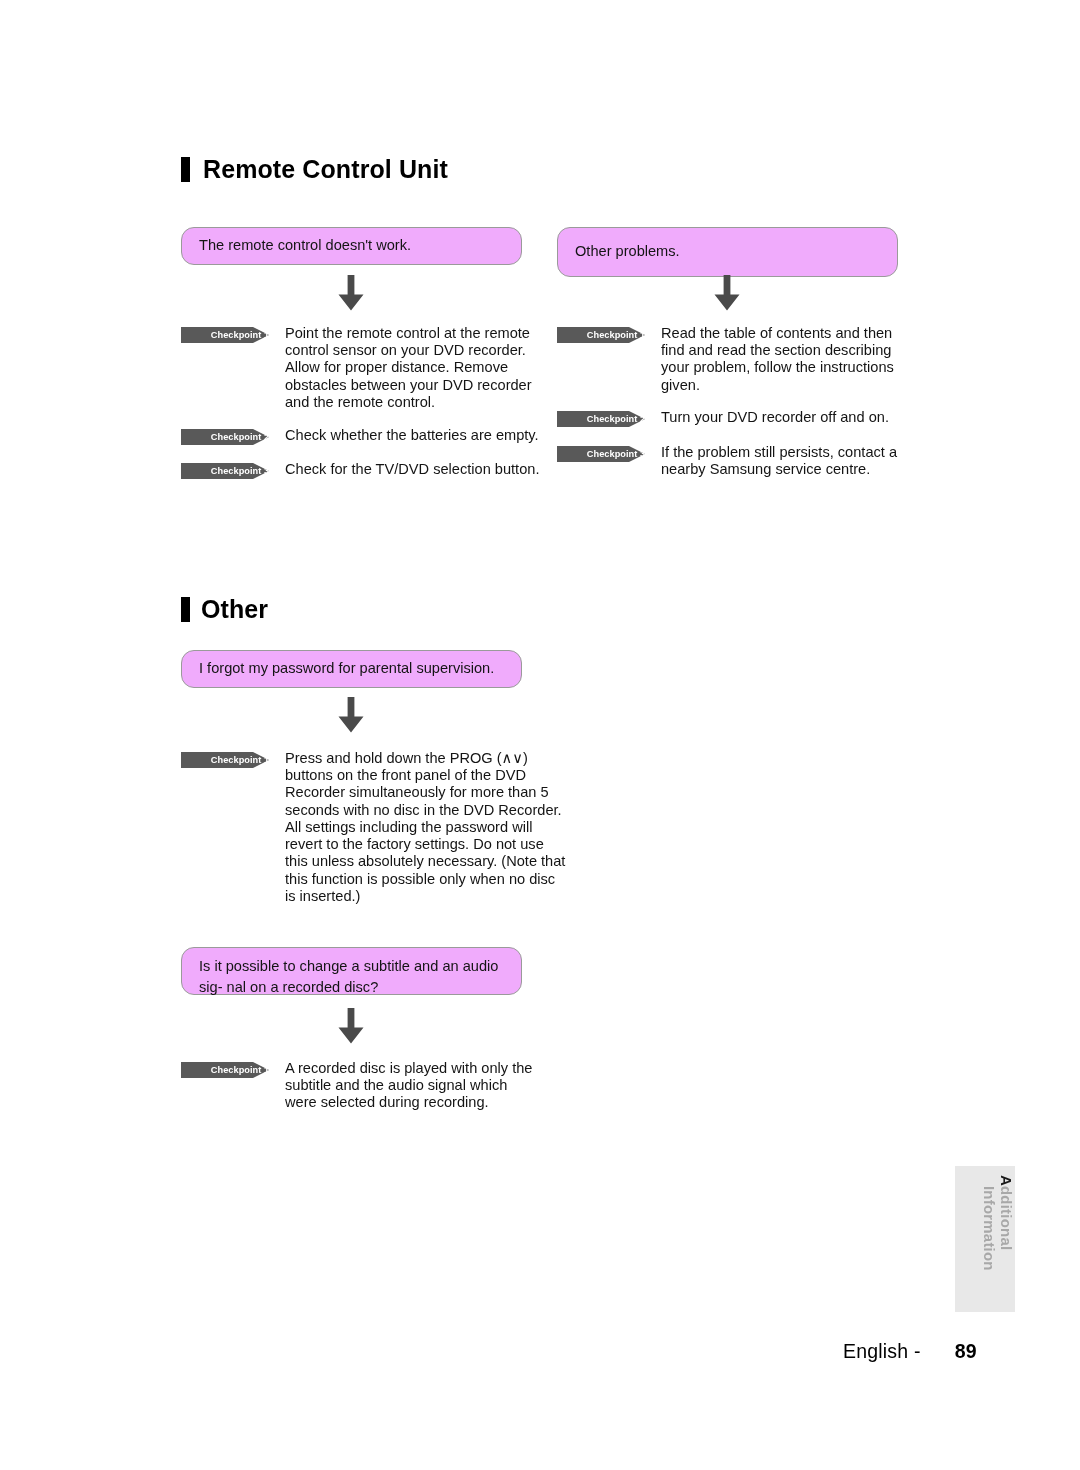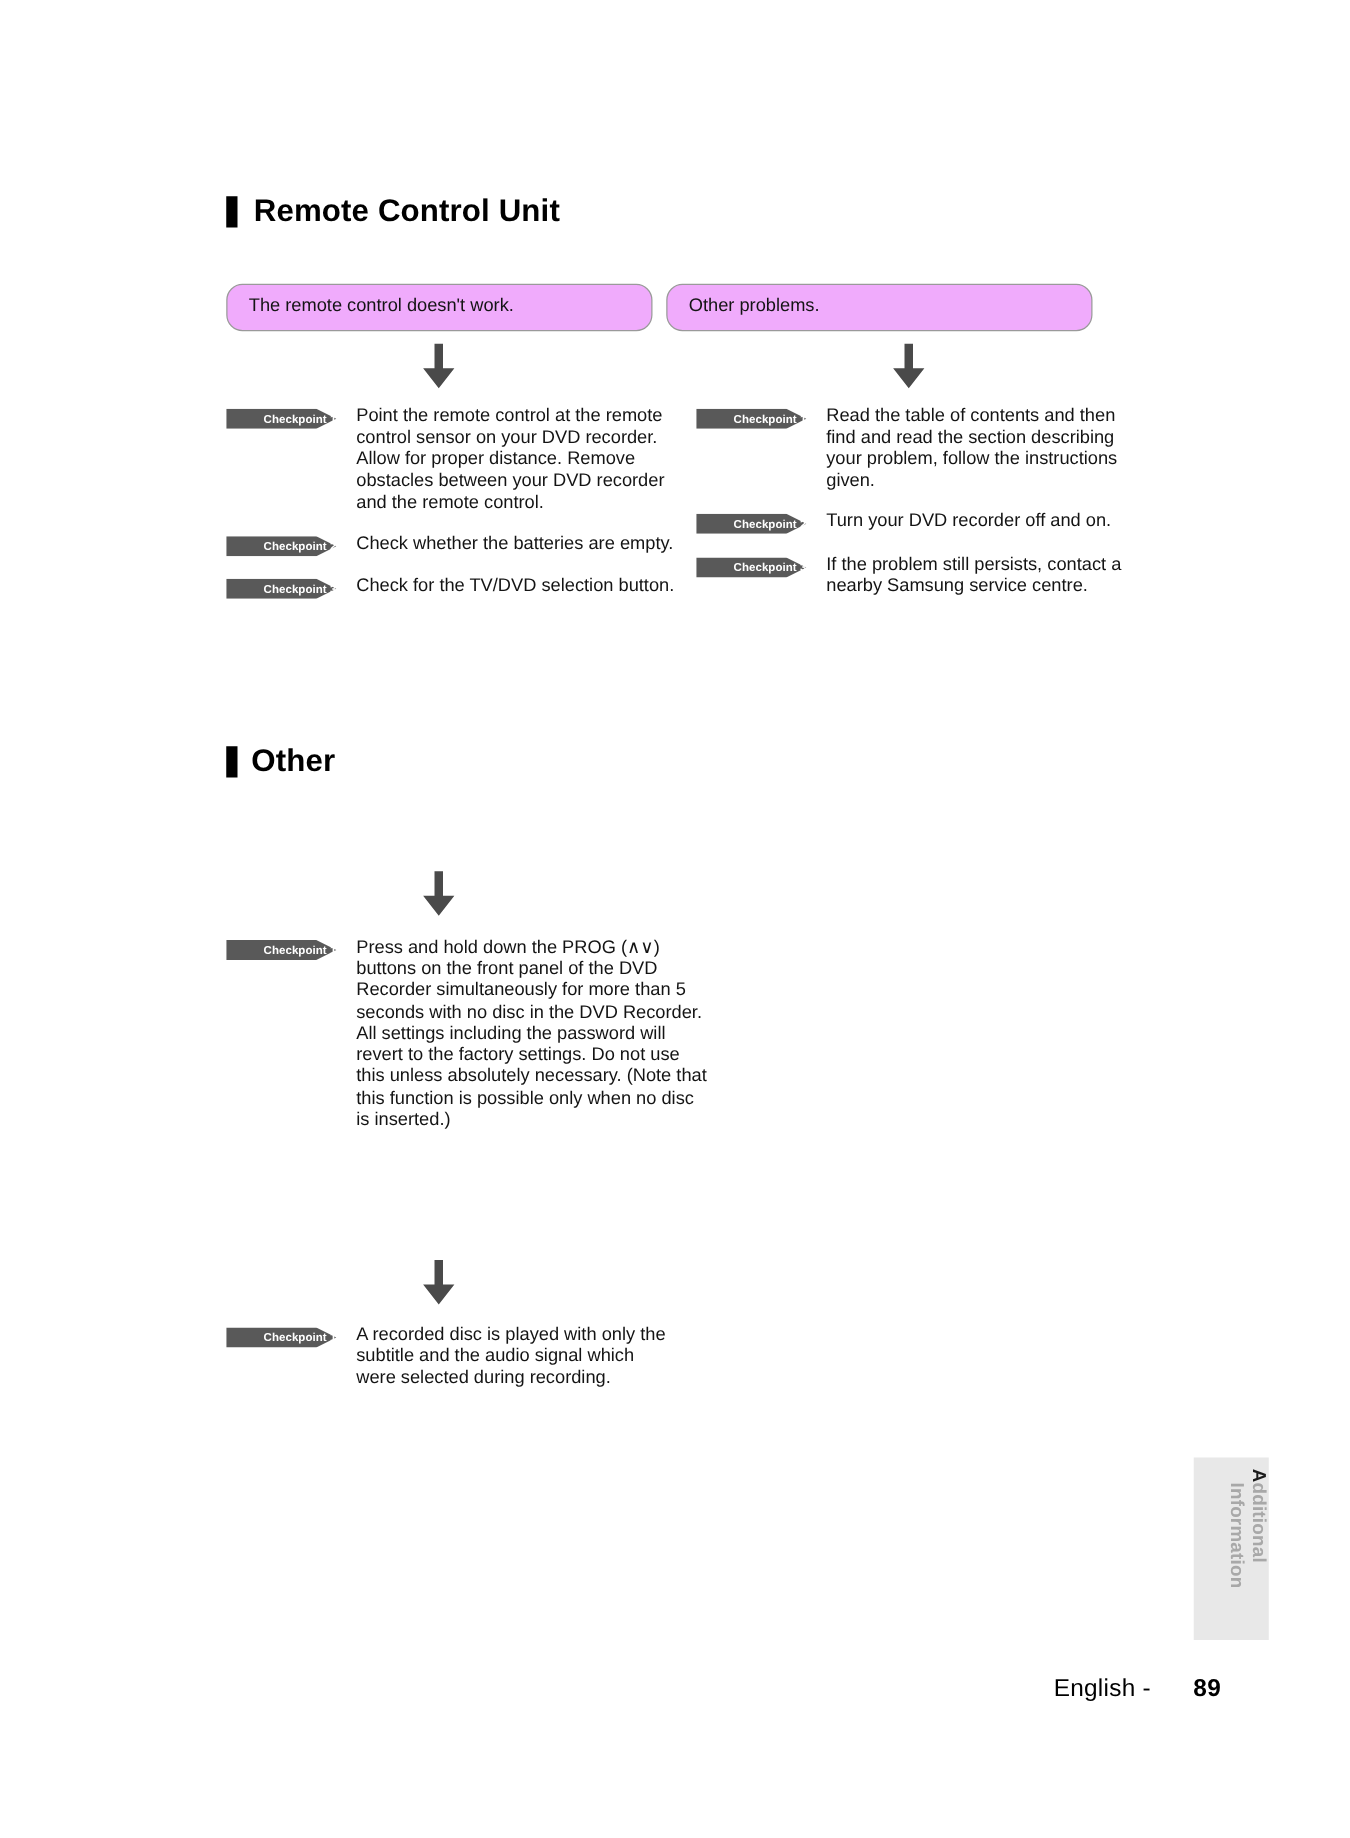--- a/index.html
+++ b/index.html
@@ -209,21 +209,21 @@
       <svg viewBox="0 0 90 16" width="90" height="16">
         <path d="M0 0 H72 L88 8 L72 16 H0 Z" fill="#595959"></path>
       </svg>
       <span class="cp-badge-label">Checkpoint 3</span>
     </span>
     <span class="cp-text">
       <span class="ln">Check for the TV/DVD selection button.</span>
     </span>
   </div>
 
-  <div class="question-box" style="left:533px; top:227px; width:341px; height:38px;">
+  <div class="question-box" style="left:557px; top:227px; width:341px; height:50px;">
     <span class="question-text">Other problems.</span>
   </div>
 
   <div class="down-arrow" style="left:706px; top:272px;">
     <svg viewBox="0 0 42 42" width="42" height="42">
       <path d="M17.6 3 L24.4 3 L24.4 22.5 L33.5 22.5 L21 38.5 L8.5 22.5 L17.6 22.5 Z" fill="#4a4a4a"></path>
     </svg>
   </div>
 
   <div class="cp-row" style="left:557px; top:325px;">
@@ -264,20 +264,23 @@
       <span class="ln">If the problem still persists, contact a</span>
       <span class="ln">nearby Samsung service centre.</span>
     </span>
   </div>
 
   <div class="section-heading" style="left:181px; top:597px;">
     <span class="heading-bar"></span>
     <span class="heading-text">Other</span>
   </div>
 
+  <div class="question-box" style="left:181px; top:650px; width:341px; height:38px;">
+    <span class="question-text">I forgot my password for parental supervision.</span>
+  </div>
 
   <div class="down-arrow" style="left:330px; top:694px;">
     <svg viewBox="0 0 42 42" width="42" height="42">
       <path d="M17.6 3 L24.4 3 L24.4 22.5 L33.5 22.5 L21 38.5 L8.5 22.5 L17.6 22.5 Z" fill="#4a4a4a"></path>
     </svg>
   </div>
 
   <div class="cp-row" style="left:181px; top:750px;">
     <span class="cp-badge">
       <svg viewBox="0 0 90 16" width="90" height="16">
@@ -291,20 +294,26 @@
       <span class="ln">Recorder simultaneously for more than 5</span>
       <span class="ln">seconds with no disc in the DVD Recorder.</span>
       <span class="ln">All settings including the password will</span>
       <span class="ln">revert to the factory settings. Do not use</span>
       <span class="ln">this unless absolutely necessary. (Note that</span>
       <span class="ln">this function is possible only when no disc</span>
       <span class="ln">is inserted.)</span>
     </span>
   </div>
 
+  <div class="question-box" style="left:181px; top:947px; width:341px; height:48px; align-items:flex-start; padding-top:8px;">
+    <span class="question-text">
+      <span class="ln">Is it possible to change a subtitle and an audio sig-</span>
+      <span class="ln">nal on a recorded disc?</span>
+    </span>
+  </div>
 
   <div class="down-arrow" style="left:330px; top:1005px;">
     <svg viewBox="0 0 42 42" width="42" height="42">
       <path d="M17.6 3 L24.4 3 L24.4 22.5 L33.5 22.5 L21 38.5 L8.5 22.5 L17.6 22.5 Z" fill="#4a4a4a"></path>
     </svg>
   </div>
 
   <div class="cp-row" style="left:181px; top:1060px;">
     <span class="cp-badge">
       <svg viewBox="0 0 90 16" width="90" height="16">

